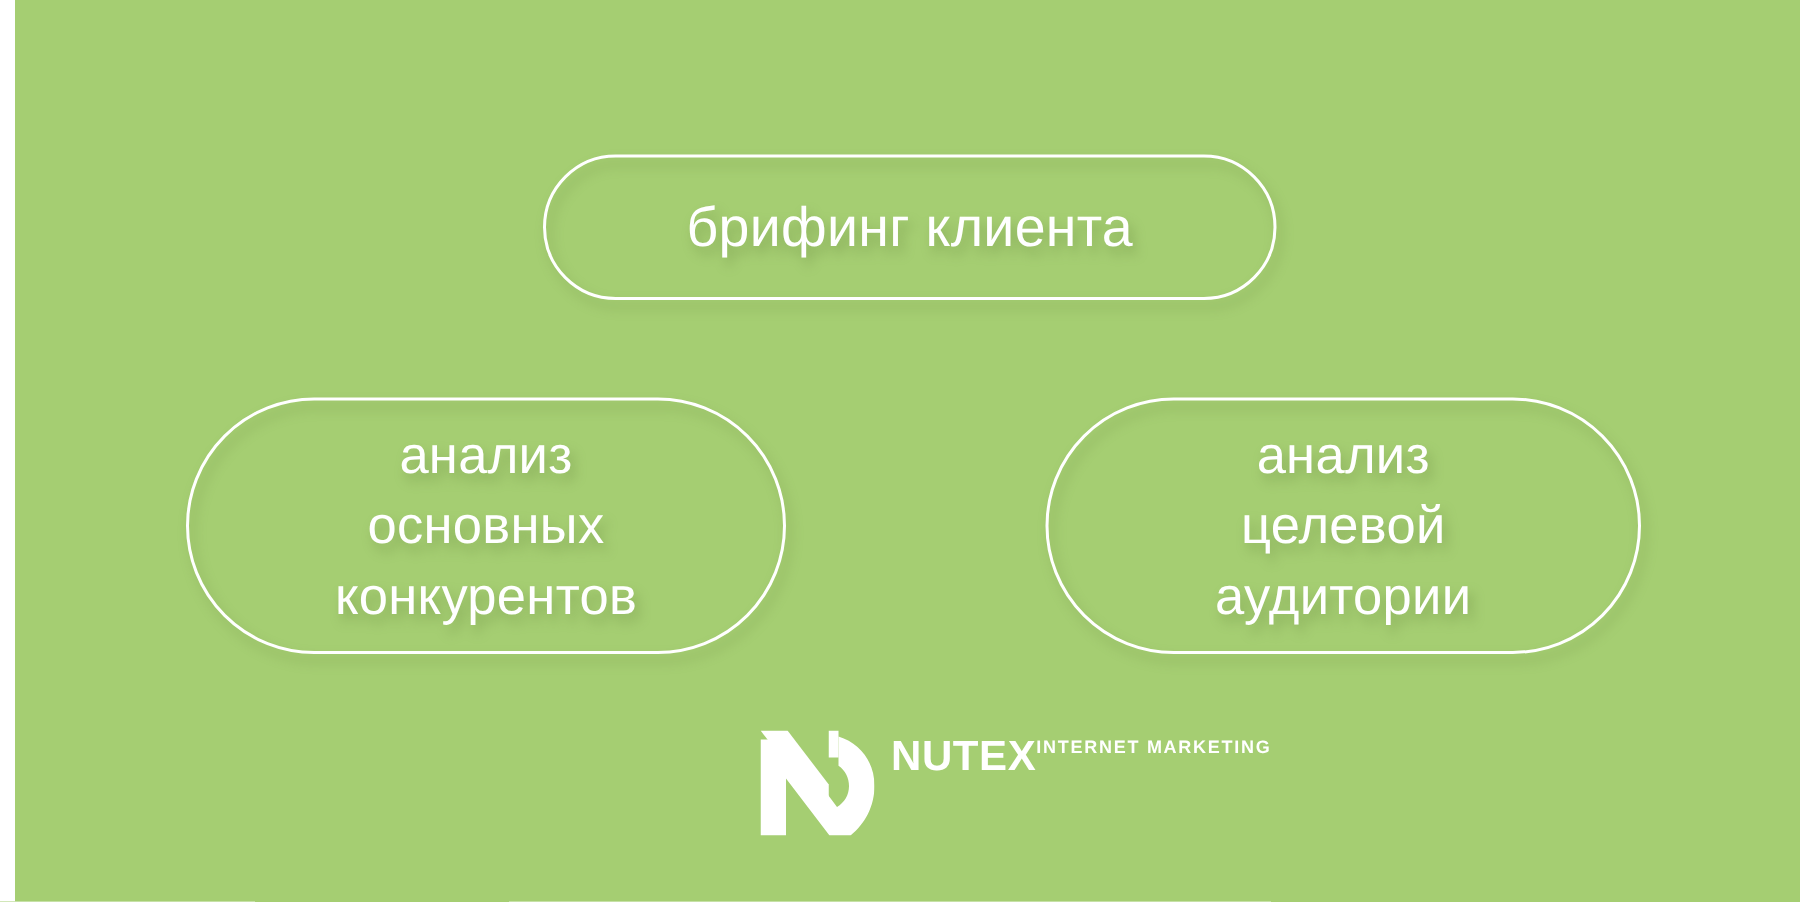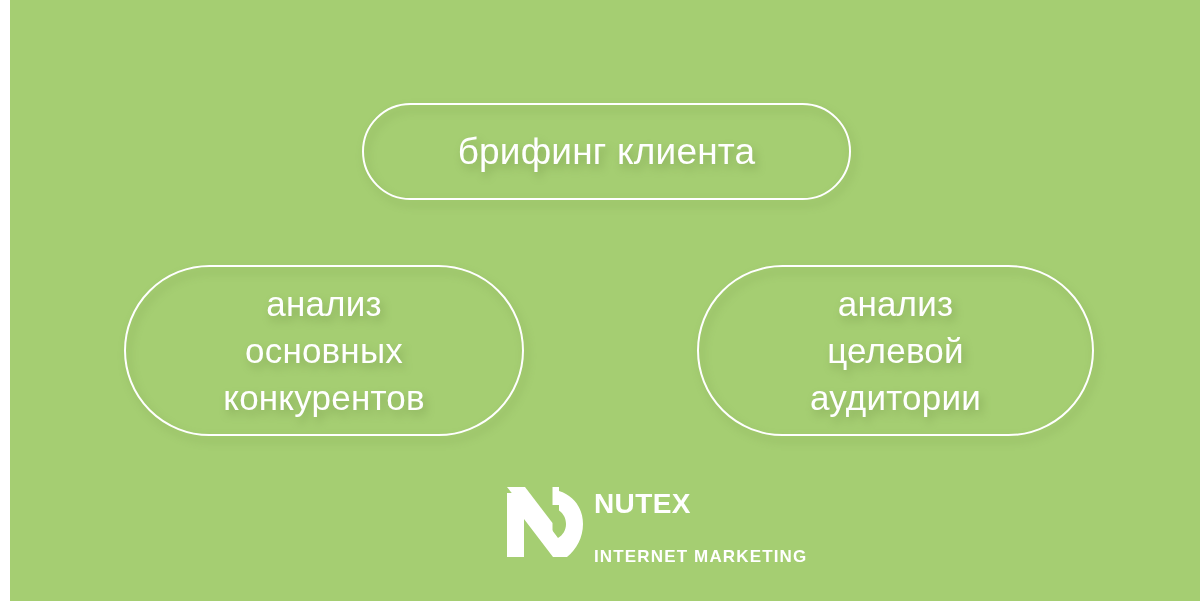--- a/index.html
+++ b/index.html
@@ -100,38 +100,36 @@
     flex: 0 0 auto;
     width: 76px;
     height: 70px;
     display: block;
   }
 
   #logo-wordmark {
     flex: 0 0 auto;
     padding-top: 2px;
     display: flex;
-    flex-direction: column;
     align-items: flex-start;
-    gap: 28px;
   }
 
   .logo-line {
     color: #ffffff;
     font-weight: 700;
     font-size: 28px;
     line-height: 30px;
     letter-spacing: 0.4px;
     font-family: "Liberation Sans", sans-serif;
   }
 
   #logo-tagline {
     color: #ffffff;
     font-weight: 700;
-    font-size: 17px;
+    font-size: 12px;
     line-height: 15px;
     letter-spacing: 1.15px;
     margin-top: 2px;
     font-family: "Liberation Sans", sans-serif;
   }
 </style>
 </head>
 <body>
 
 <div id="slide">

